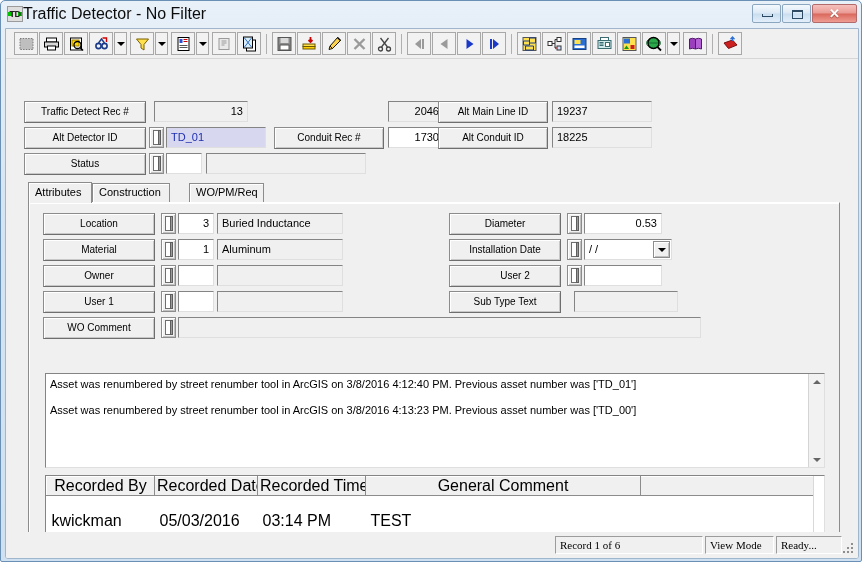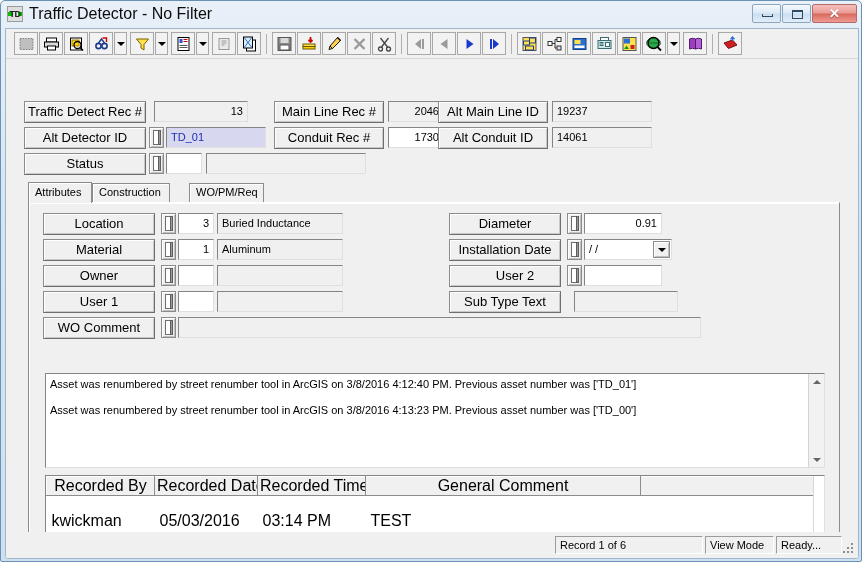--- a/index.html
+++ b/index.html
@@ -37,21 +37,20 @@
     align-items: center;
     padding-left: 6px;
   }
   .app-icon {
     width: 16px; height: 16px;
     position: relative;
     background: #dedede;
     border: 1px solid #9b9b9b;
     box-sizing: border-box;
     flex: 0 0 auto;
-    margin-right: 6px;
     font-size: 9px;
     font-weight: bold;
     line-height: 14px;
     text-align: center;
     color: #222;
     font-family: "Liberation Sans", sans-serif;
     overflow: hidden;
   }
   .app-icon .g1, .app-icon .g2 {
     position: absolute;
@@ -190,21 +189,21 @@
 
   
   .fbtn {
     box-sizing: border-box;
     border: 1px solid #8c8c8c;
     border-right-color: #6e6e6e;
     border-bottom-color: #6e6e6e;
     background: #f0f0f0;
     box-shadow: inset 1px 1px 0 #ffffff, inset -1px -1px 0 #c8c8c8;
     font-family: "Liberation Sans", sans-serif;
-    font-size: 13px;
+    font-size: 10px;
     color: #000;
     text-align: center;
     line-height: 20px;
     height: 22px;
     cursor: default;
     white-space: nowrap;
     overflow: hidden;
   }
 
   
@@ -471,21 +470,21 @@
   }
   .sb-panel {
     position: absolute;
     top: 4px;
     height: 18px;
     box-sizing: border-box;
     border: 1px solid #9c9c9c;
     border-right-color: #ffffff;
     border-bottom-color: #ffffff;
     background: #f0f0f0;
-    font-family: Liberation Sans, sans-serif;
+    font-family: Liberation Serif, serif;
     font-size: 11px;
     line-height: 16px;
     padding: 0 4px;
     color: #000;
     white-space: nowrap;
     overflow: hidden;
   }
   .sb-grip {
     position: absolute;
     right: 3px; bottom: 3px;
@@ -713,35 +712,34 @@
         </svg>
       </div>
 
     </div>
 
     <div class="form-area">
 
       <div class="fbtn" style="left:18px; top:42px; width:122px; position:absolute;">Traffic Detect Rec #</div>
       <div class="ro right" style="left:148px; top:42px; width:94px; position:absolute;">13</div>
 
-      <div class="fbtn" style="left:268px; top:42px; width:110px; position:absolute;">Main Line Rec #</div>
       <div class="ro right" style="left:382px; top:42px; width:56px; position:absolute;">2046</div>
 
       <div class="fbtn" style="left:432px; top:42px; width:110px; position:absolute;">Alt Main Line ID</div>
       <div class="ro" style="left:546px; top:42px; width:100px; position:absolute;">19237</div>
 
       <div class="fbtn" style="left:18px; top:68px; width:122px; position:absolute;">Alt Detector ID</div>
       <div class="lookup" style="left:143px; top:68px; position:absolute;"></div>
       <div class="ed highlight" style="left:160px; top:68px; width:100px; position:absolute;">TD_01</div>
 
       <div class="fbtn" style="left:268px; top:68px; width:110px; position:absolute;">Conduit Rec #</div>
       <div class="ed right" style="left:382px; top:68px; width:56px; position:absolute;">1730</div>
 
       <div class="fbtn" style="left:432px; top:68px; width:110px; position:absolute;">Alt Conduit ID</div>
-      <div class="ro" style="left:546px; top:68px; width:100px; position:absolute;">14061</div>
+      <div class="ro" style="left:546px; top:68px; width:100px; position:absolute;">18225</div>
 
       <div class="fbtn" style="left:18px; top:94px; width:122px; position:absolute;">Status</div>
       <div class="lookup" style="left:143px; top:94px; position:absolute;"></div>
       <div class="ed" style="left:160px; top:94px; width:36px; position:absolute;"></div>
       <div class="ro" style="left:200px; top:94px; width:160px; position:absolute;"></div>
 
       <div class="tabstrip">
         <div class="tab active" style="left:0; width:64px;">Attributes</div>
         <div class="tab" style="left:64px; width:78px;">Construction</div>
         <div class="tab" style="left:145px; width:75px;margin-left:16px;">WO/PM/Req</div>
@@ -764,21 +762,21 @@
         <div class="ed" style="left:149px; top:62px; width:36px; position:absolute;"></div>
         <div class="ro" style="left:188px; top:62px; width:126px; position:absolute;"></div>
 
         <div class="fbtn" style="left:14px; top:88px; width:112px; position:absolute;">User 1</div>
         <div class="lookup" style="left:132px; top:88px; position:absolute;"></div>
         <div class="ed" style="left:149px; top:88px; width:36px; position:absolute;"></div>
         <div class="ro" style="left:188px; top:88px; width:126px; position:absolute;"></div>
 
         <div class="fbtn" style="left:420px; top:10px; width:112px; position:absolute;">Diameter</div>
         <div class="lookup" style="left:538px; top:10px; position:absolute;"></div>
-        <div class="ed right" style="left:555px; top:10px; width:78px; position:absolute;">0.91</div>
+        <div class="ed right" style="left:555px; top:10px; width:78px; position:absolute;">0.53</div>
 
         <div class="fbtn" style="left:420px; top:36px; width:112px; position:absolute;">Installation Date</div>
         <div class="lookup" style="left:538px; top:36px; position:absolute;"></div>
         <div class="combo" style="left:555px; top:36px; width:88px; position:absolute;">
           <span>  /  /</span>
           <span class="arrow"></span>
         </div>
 
         <div class="fbtn" style="left:420px; top:62px; width:112px; position:absolute;padding-left:20px;">User 2</div>
         <div class="lookup" style="left:538px; top:62px; position:absolute;"></div>

